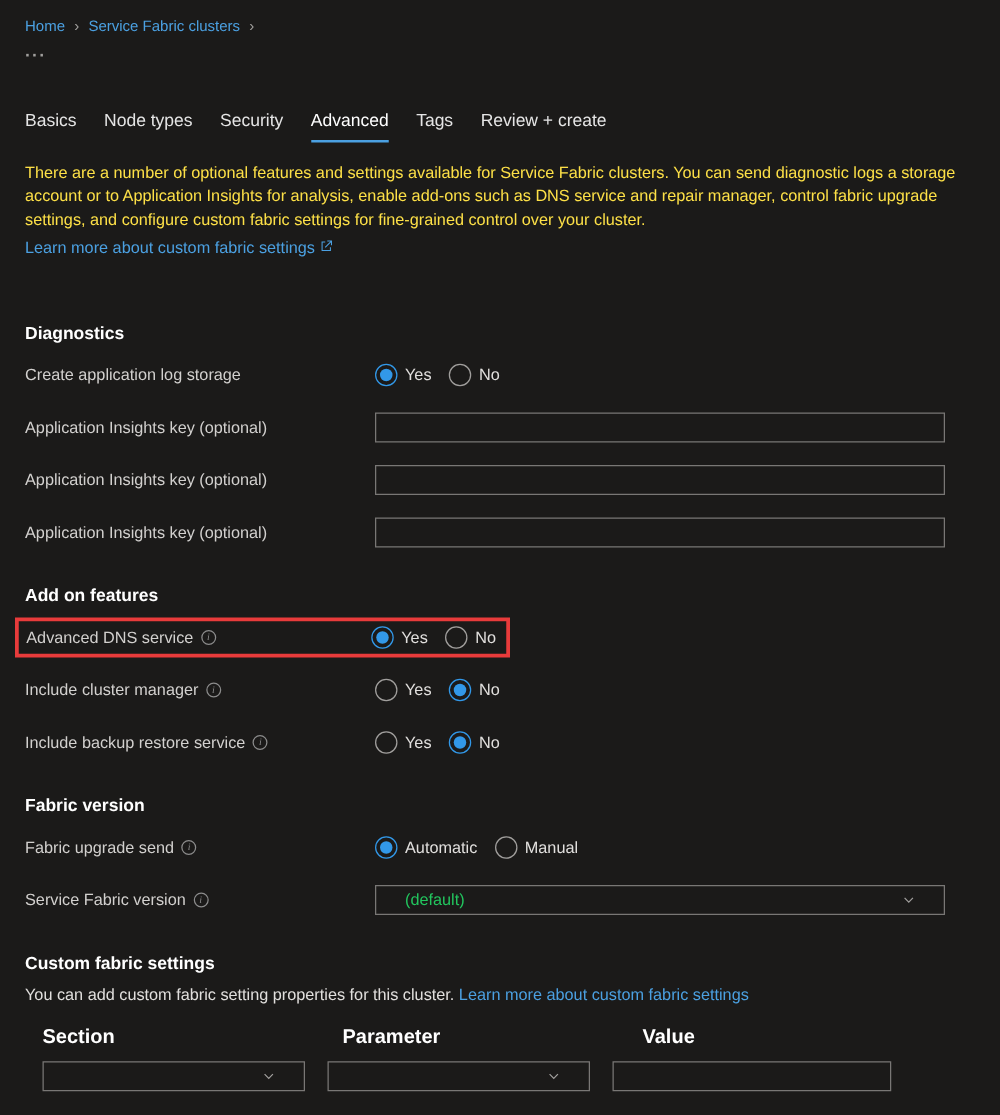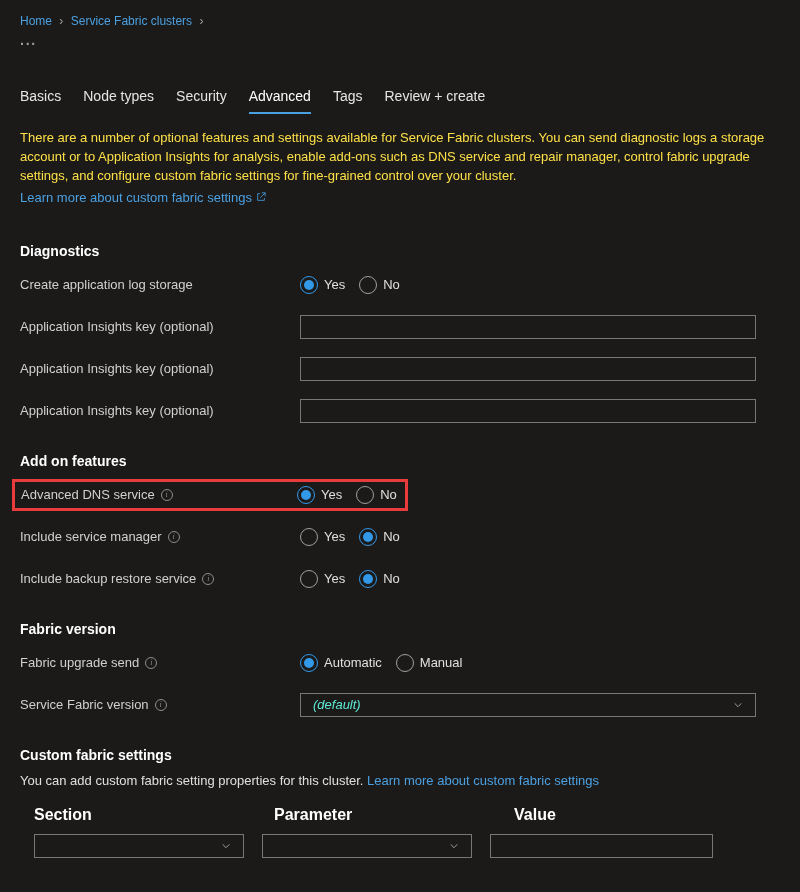--- a/index.html
+++ b/index.html
@@ -25,21 +25,21 @@
     margin-bottom: 14px;
   }
   .tab {
     color: #e5e5e5; padding: 8px 0; font-size: 14px;
     border-bottom: 2px solid transparent; cursor: pointer;
   }
   .tab.active { color: #fff; border-bottom-color: #4ba0e1; font-weight: 400; }
   .intro-text { font-size: 13px; line-height: 1.45; color: #fde047; margin-bottom: 4px; }
   .learn-link { display: inline-flex; align-items: center; gap: 4px; margin-bottom: 22px; font-size: 13px;}
   .ext-icon { width: 10px; height: 10px; }
-  h3.section-heading { font-size: 14px; font-weight: 600; color: #fff; margin: 16px 0 10px 0; }
+  h3.section-heading { font-size: 14px; font-weight: 600; color: #fff; margin: 31px 0 10px 0; }
   .field-row {
     display: flex; align-items: center; min-height: 32px;
     margin-bottom: 10px;
   }
   .field-label {
     width: 280px; font-size: 13px; color: #d2d0ce;
     display: flex; align-items: center; gap: 6px;
   }
   .info-icon {
     width: 12px; height: 12px; border: 1px solid #8c8c8c;
@@ -65,23 +65,23 @@
     background: #3298e8; border-radius: 50%;
   }
   .text-input {
     width: 456px; height: 24px; background: #1b1a19;
     border: 1px solid #797775; padding: 2px 8px;
     color: #e1dfdd; font-size: 13px;
   }
   .text-input-sm { width: 223px; }
   .select-input {
     width: 456px; height: 24px; background: #1b1a19;
-    border: 1px solid #797775; color: #5eead4;
+    border: 1px solid #797775; color: #22c55e;
     display: flex; align-items: center; justify-content: space-between;
-    padding: 0 12px; font-size: 13px; cursor: pointer; font-style: italic;
+    padding: 0 23px; font-size: 13px; cursor: pointer;
   }
   .select-input.short { width: 210px; }
   .chevron {
     width: 10px; height: 10px; display: inline-block;
   }
   .highlight-box {
     border: 3px solid #e83b3b; padding: 4px 6px;
     margin-left: -8px; width: 396px;
     display: flex; align-items: center;
   }
@@ -183,21 +183,21 @@
     </label>
     <label class="radio">
       <span class="radio-circle"></span>
       <span>No</span>
     </label>
   </div>
 </div>
 
 <div class="field-row" style="margin-top:10px">
   <div class="field-label">
-    <span>Include service manager</span>
+    <span>Include cluster manager</span>
     <span class="info-icon">i</span>
   </div>
   <div class="field-control">
     <label class="radio">
       <span class="radio-circle"></span>
       <span>Yes</span>
     </label>
     <label class="radio selected">
       <span class="radio-circle"></span>
       <span>No</span>

